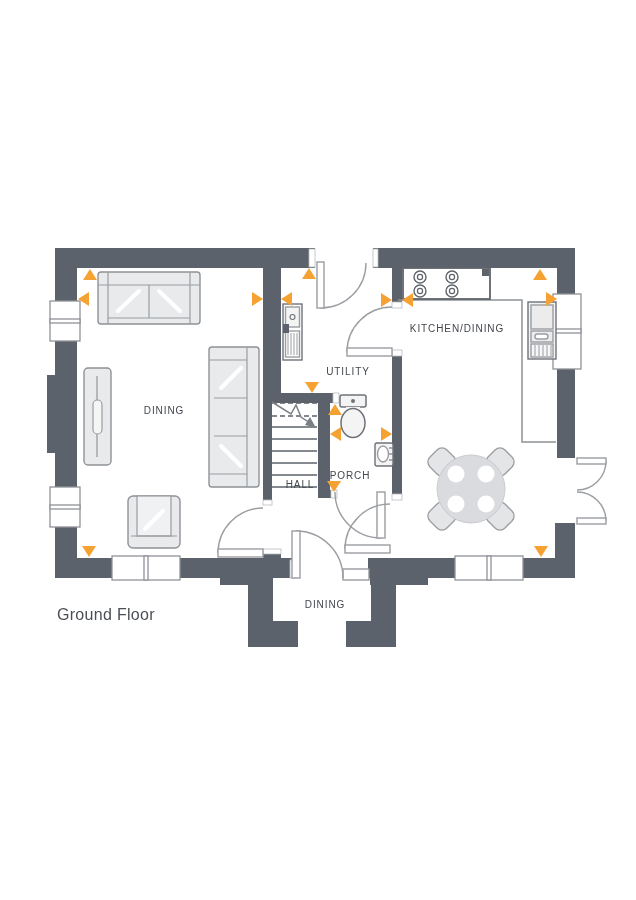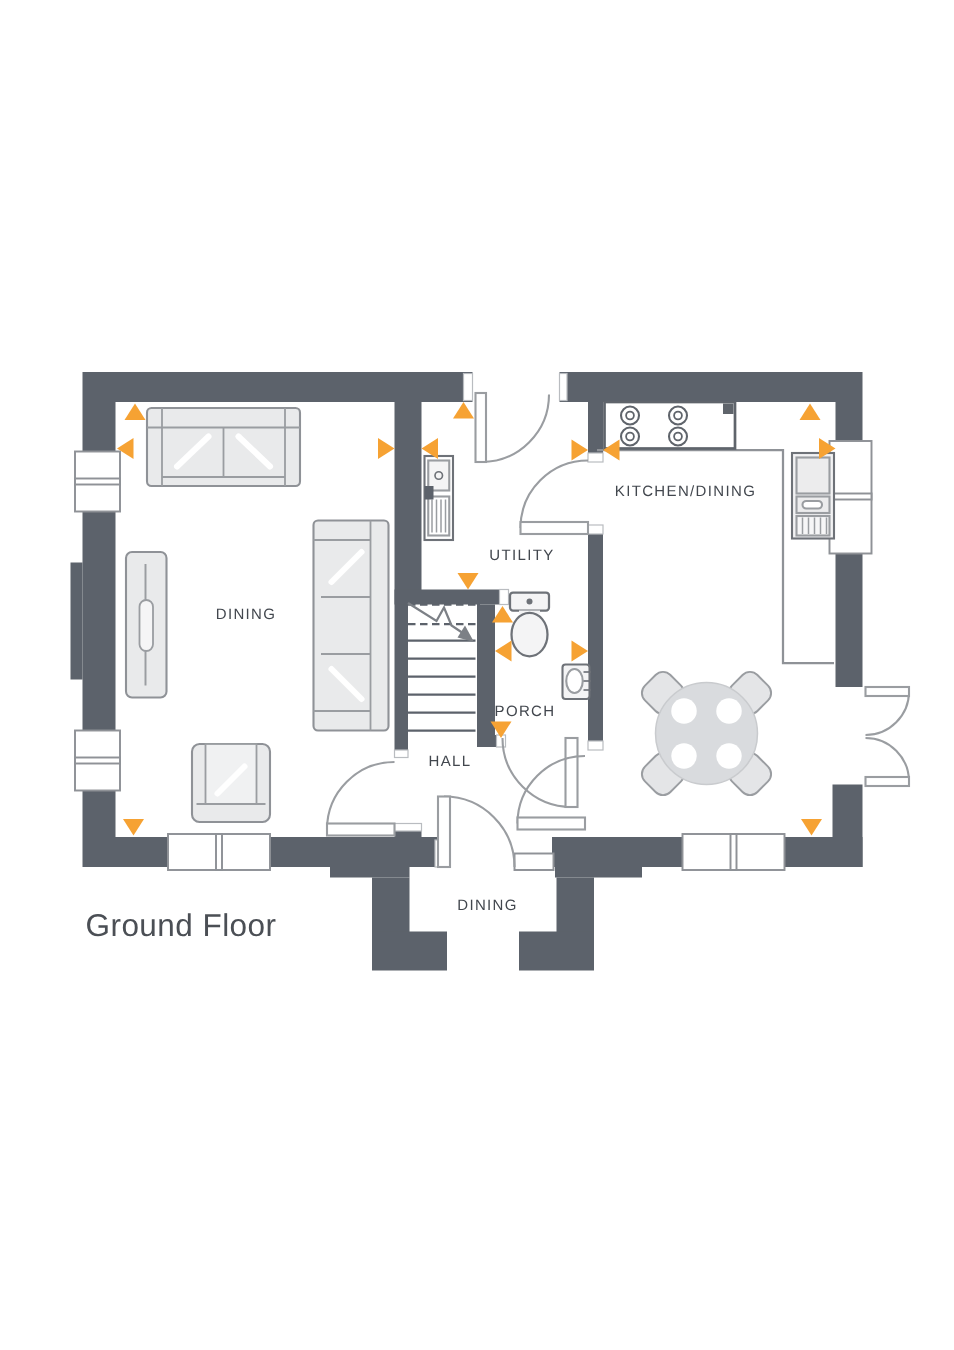--- a/index.html
+++ b/index.html
@@ -1,20 +1,20 @@
 <!DOCTYPE html>
 <html><head>
 <meta charset="utf-8">
 <style>
   html,body{margin:0;padding:0;background:#ffffff;}
   .page{position:relative;width:636px;height:900px;background:#ffffff;overflow:hidden;
         font-family:"Liberation Sans", sans-serif;}
   .plan-label{position:absolute;transform:translate(-50%,-50%);font-size:10px;font-weight:normal;
         letter-spacing:0.9px;color:#42474e;white-space:nowrap;}
-  .floor-title{position:absolute;left:57px;top:606px;font-size:21px;color:#4b4f55;
+  .floor-title{position:absolute;left:57px;top:606px;font-size:16px;color:#4b4f55;
         letter-spacing:0.3px;}
   svg{position:absolute;left:0;top:0;}
 </style>
 </head>
 <body>
 
 <div class="page">
 
 <svg width="636" height="900" viewBox="0 0 636 900">
 
@@ -263,18 +263,18 @@
     <polygon points="334,492 327,481 341,481"></polygon>
     <polygon points="89,557 82,546 96,546"></polygon>
     <polygon points="541,557 534,546 548,546"></polygon>
   </g>
 </svg>
 
 <div class="plan-label" style="left:164px;top:410px;">DINING</div>
 <div class="plan-label" style="left:348px;top:371px;">UTILITY</div>
 <div class="plan-label" style="left:457px;top:328px;">KITCHEN/DINING</div>
 <div class="plan-label" style="left:350px;top:475px;">PORCH</div>
-<div class="plan-label" style="left:300px;top:508px;">HALL</div>
+<div class="plan-label" style="left:300px;top:484px;">HALL</div>
 <div class="plan-label" style="left:325px;top:604px;">DINING</div>
 
 <div class="floor-title">Ground Floor</div>
 
 </div>
 
 </body></html>

